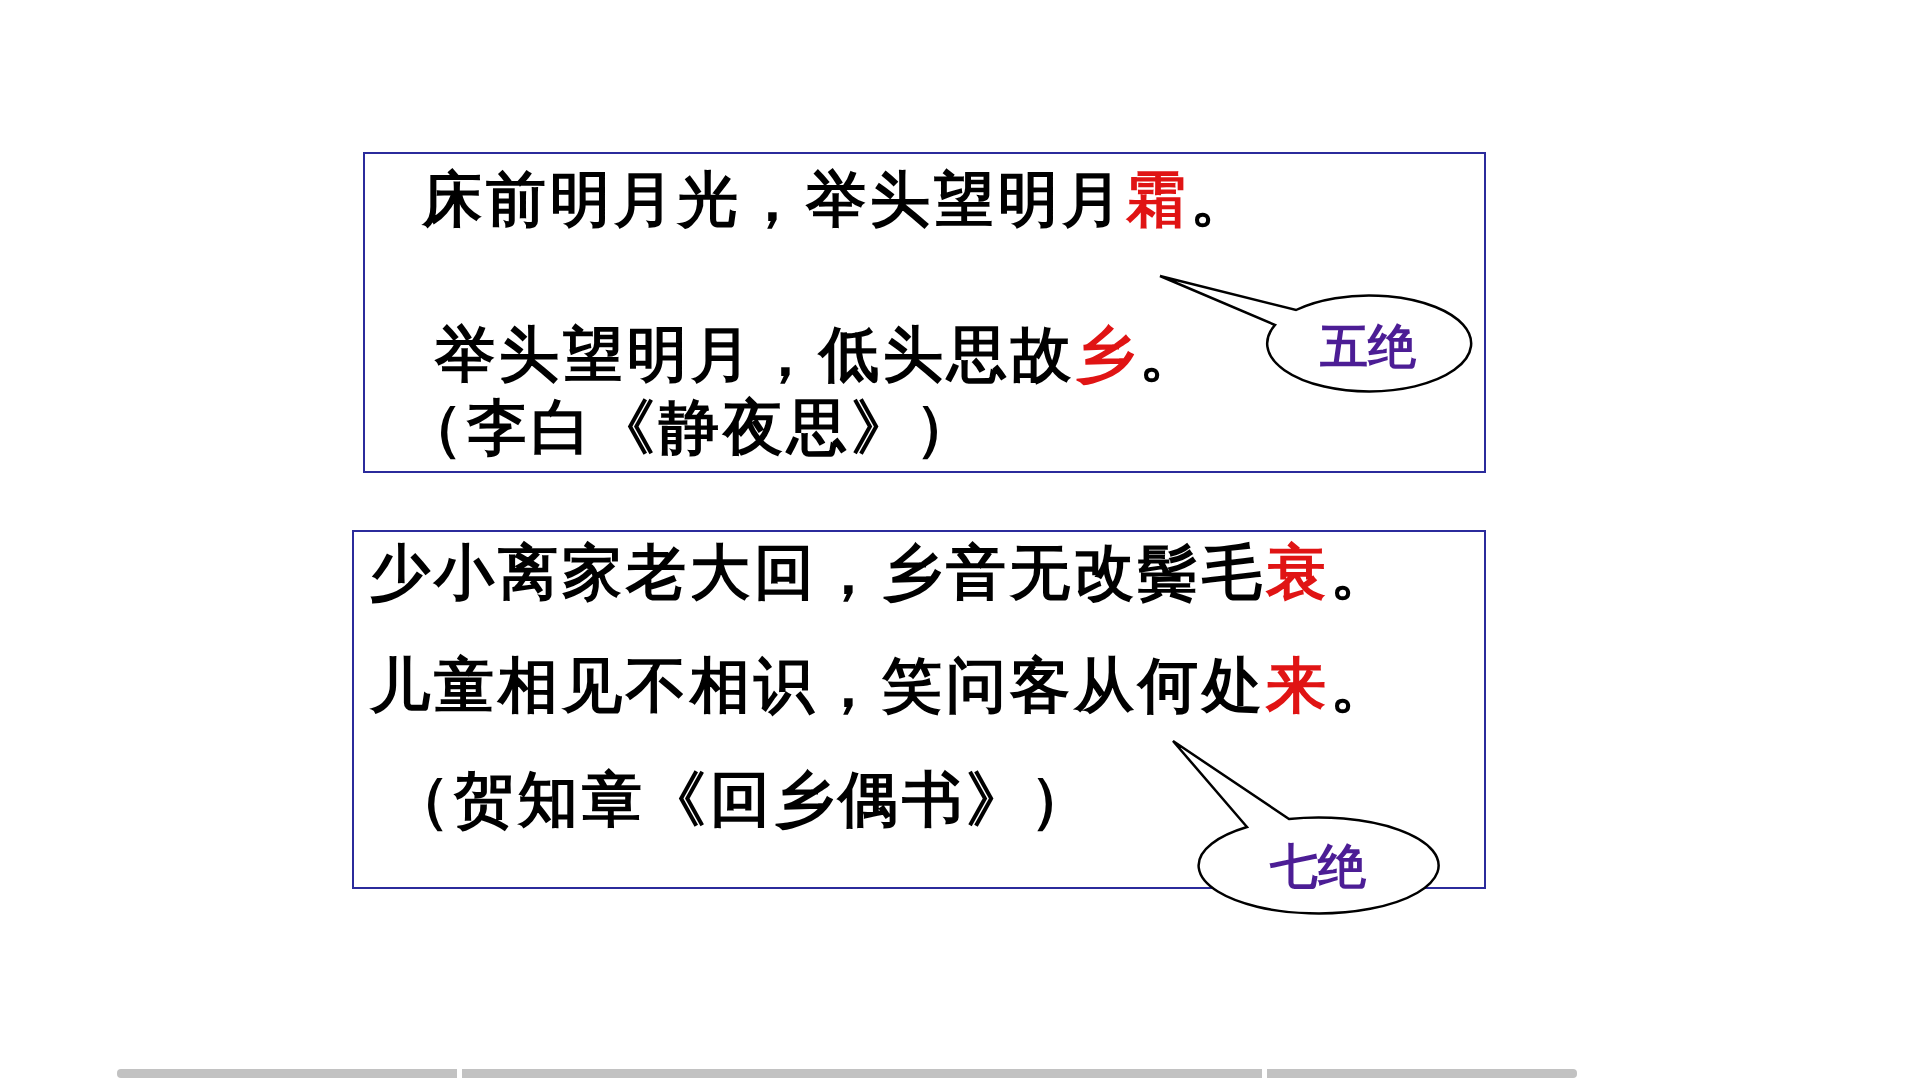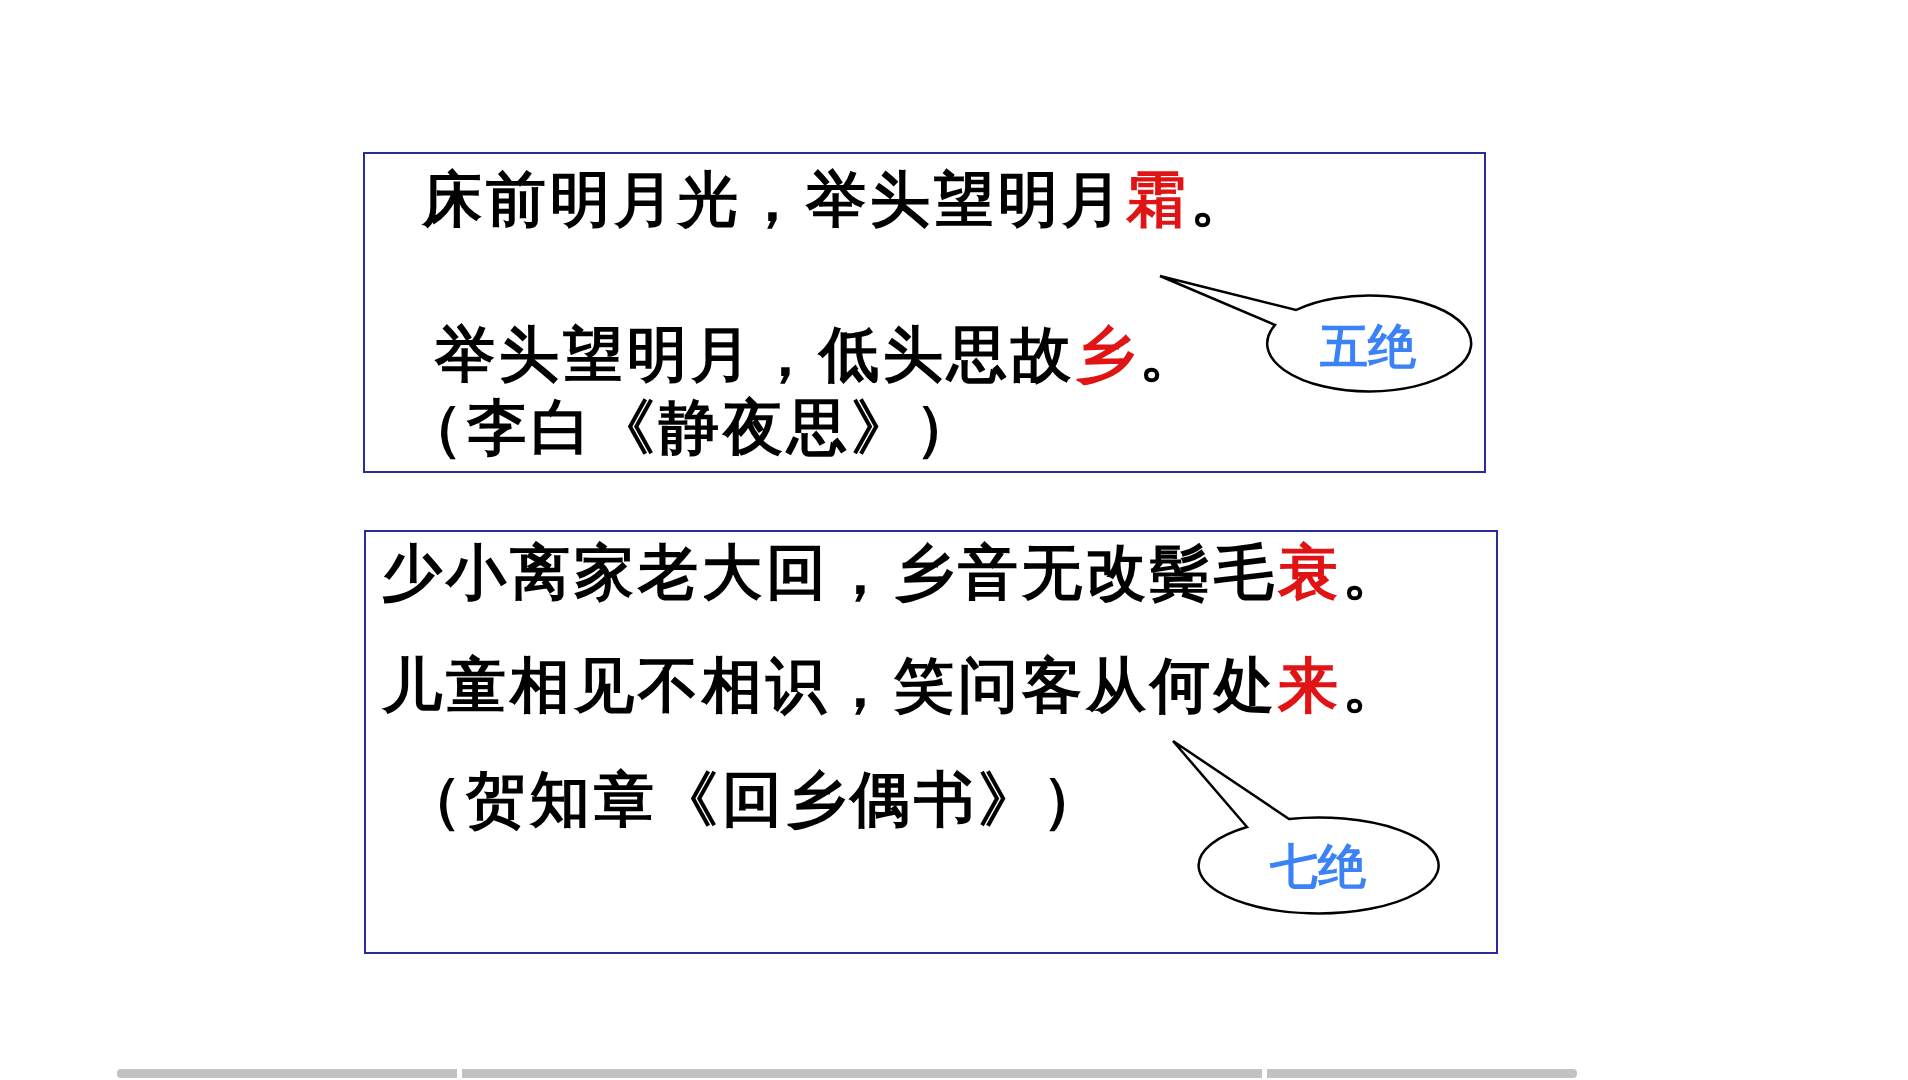--- a/index.html
+++ b/index.html
@@ -14,21 +14,21 @@
       overflow: hidden;
       font-family: "DejaVu Sans", "Liberation Sans", sans-serif;
     }
     .poem-box {
       position: absolute;
       box-sizing: border-box;
       border: 2px solid #2b2b9c;
       background: #ffffff;
     }
     #box-1 { left: 363px; top: 152px; width: 1123px; height: 321px; }
-    #box-2 { left: 364px; top: 530px; width: 1134px; height: 424px; }
+    #box-2 { left: 352px; top: 530px; width: 1134px; height: 359px; }
     .line {
       position: absolute;
       white-space: nowrap;
       font-size: 60px;
       line-height: 70px;
       font-weight: bold;
       color: #000000;
       letter-spacing: 4px;
     }
     .red { color: #e01414; }
@@ -44,21 +44,21 @@
     .bubble-svg {
       position: absolute;
       left: 0; top: 0;
       width: 1908px; height: 1080px;
       pointer-events: none;
     }
     .bubble-label {
       position: absolute;
       font-size: 48px;
       font-weight: bold;
-      color: #3b82f6;
+      color: #4c1d95;
       line-height: 56px;
       white-space: nowrap;
     }
     #bubble-1-label { left: 1320px; top: 318px; }
     #bubble-2-label { left: 1270px; top: 838px; }
 
     .progress {
       position: absolute;
       top: 1069px;
       height: 9px;

